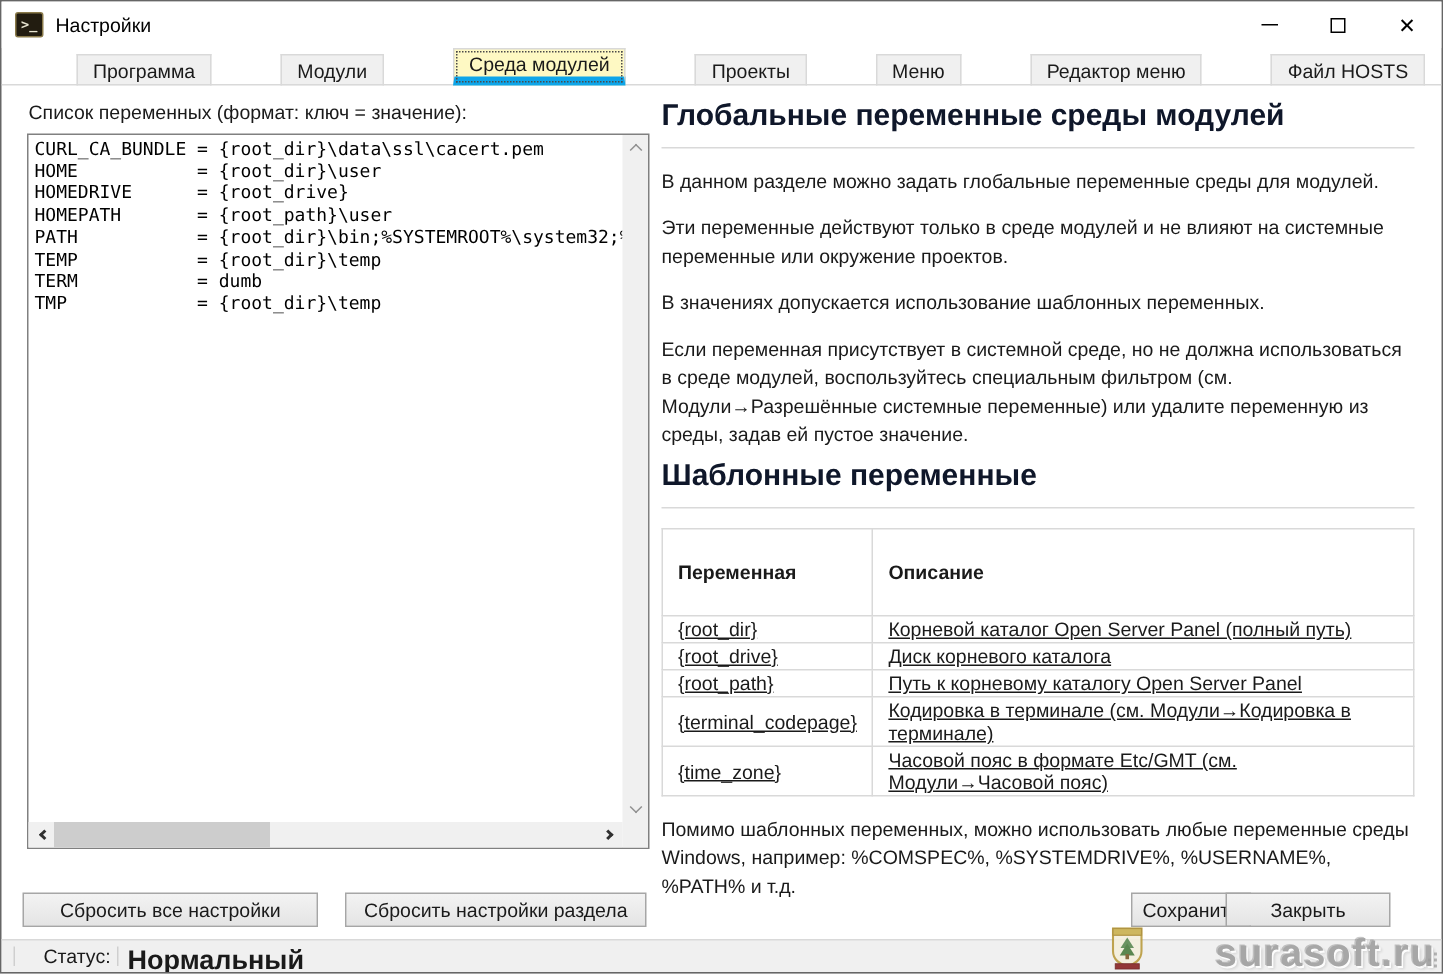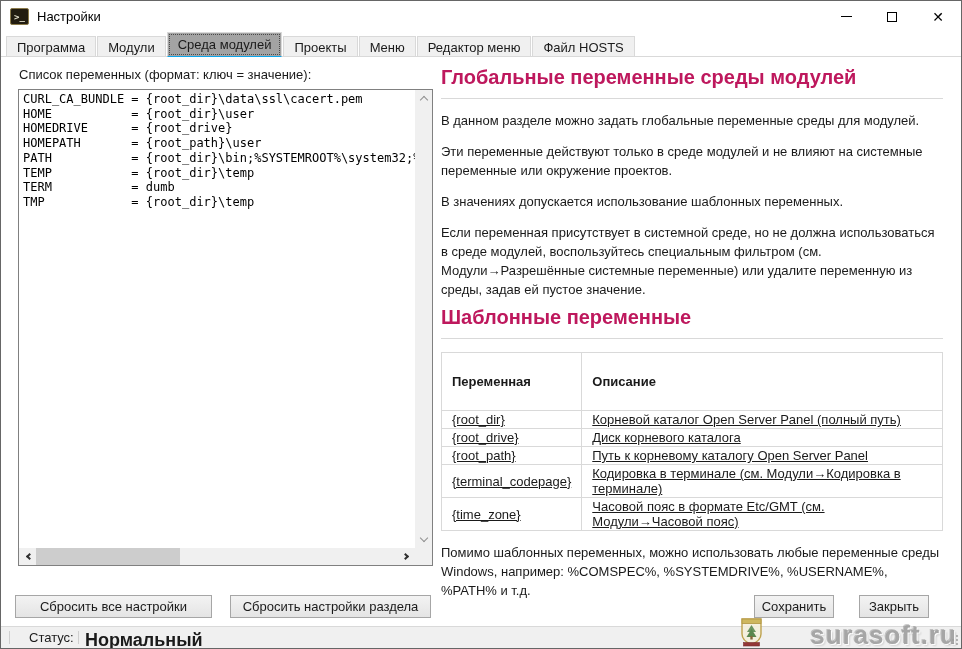--- a/index.html
+++ b/index.html
@@ -20,24 +20,24 @@
   .win-controls { position:absolute; right:0; top:0; height:31px; display:flex; }
   .win-btn { width:46px; height:31px; display:flex; align-items:center; justify-content:center; cursor:default; }
   .glyph-min { width:11px; height:1px; background:#000; }
   .glyph-max { width:10px; height:10px; border:1px solid #000; }
   .glyph-close { font-size:14px; color:#000; line-height:1; }
   
   .tabbar { position:absolute; top:31px; left:0; right:0; height:25px; display:flex; align-items:flex-end; padding-left:5px; }
   .tab-baseline { position:absolute; left:0; right:0; bottom:0; height:1px; background:#d9d9d9; z-index:1; }
   .tab {
     height:21px; padding:0 10px; background:#f0f0f0; border:1px solid #d9d9d9; border-bottom:none;
-    display:flex; align-items:center; font-size:13px; color:#1a1a1a; margin-right:1px; white-space:nowrap;
+    display:flex; align-items:center; font-size:13px; color:#1a1a1a; margin-right:1px; white-space:nowrap;margin-left:45px;
   }
   .tab.active {
-    height:25px; background:#a3a3a3; position:relative; z-index:2; border-bottom:1px solid #0ea5e9;
+    height:25px; background:#fef9c3; position:relative; z-index:2; border-bottom:6px solid #0ea5e9;
     outline:1px dotted #4a4a4a; outline-offset:-3px;text-align:center;
   }
   
   .vars-label { position:absolute; left:18px; top:66px; font-size:13px; color:#1a1a1a; }
   .editor { position:absolute; left:17px; top:88px; width:415px; height:477px; border:1px solid #808080; background:#fff; }
   .editor pre {
     position:absolute; left:0; top:0; right:17px; bottom:17px; margin:0; padding:2px 0 0 4px; overflow:hidden;
     font-family:"DejaVu Sans Mono", monospace; font-size:12px; line-height:14.7px; color:#000; white-space:pre;
   }
   .vscroll { position:absolute; top:0; right:0; width:17px; bottom:17px; background:#f0f0f0; }
@@ -46,37 +46,37 @@
   .sbtn { position:absolute; width:17px; height:17px; display:flex; align-items:center; justify-content:center; }
   .chev { display:inline-block; width:6px; height:6px; border-right:1px solid #909090; border-bottom:1px solid #909090; }
   .chev.bold { width:5px; height:5px; border-right-width:2px; border-bottom-width:2px; border-color:#303030; }
   .chev.up { transform:rotate(-135deg); margin-top:3px; }
   .chev.down { transform:rotate(45deg); margin-bottom:3px; }
   .chev.left { transform:rotate(135deg); margin-left:3px; }
   .chev.right { transform:rotate(-45deg); margin-right:3px; }
   .hthumb { position:absolute; left:17px; top:0; width:144px; height:17px; background:#cdcdcd; }
   
   .rightpanel { position:absolute; left:440px; top:63px; width:502px; color:#1a1a1a; }
-  .rp-h { font-size:20px; font-weight:bold; margin:0; padding:2px 0 9px 0; border-bottom:1px solid #d9d9d9; color:#be185d; }
+  .rp-h { font-size:20px; font-weight:bold; margin:0; padding:2px 0 9px 0; border-bottom:1px solid #d9d9d9; color:#0f172a; }
   .rp-h2 { margin-top:5px; }
   .rightpanel p { font-size:13px; line-height:19px; margin:12px 0 0 0; }
   table.vars { width:100%; border-collapse:collapse; margin-top:13px; }
   table.vars th, table.vars td { border:1px solid #d9d9d9; font-size:13px; text-align:left; vertical-align:middle; }
   table.vars th { font-weight:bold; padding:21px 10px; }
   table.vars td { padding:1px 10px;text-decoration:underline; }
   table.vars .col-var { width:122px; }
   
   .btn {
     position:absolute; height:23px; background:linear-gradient(#f3f3f3,#e4e4e4); border:1px solid #a6a6a6;
     font-size:13px; color:#1a1a1a; display:flex; align-items:center; justify-content:center; cursor:default; font-family:Liberation Sans, sans-serif;
   }
   .btn-reset-all { left:14px; top:594px; width:197px; }
   .btn-reset-section { left:229px; top:594px; width:201px; }
   .btn-save { left:753px; top:594px; width:80px; }
-  .btn-close { left:858px; top:594px; width:70px; }
+  .btn-close { left:816px; top:594px; width:110px; }
   
   .statusbar { position:absolute; left:0; right:0; bottom:0; height:22px; background:#f0f0f0; border-top:1px solid #d9d9d9; }
   .statusbar .sep { position:absolute; top:4px; bottom:4px; width:1px; background:#cfcfcf; }
   .status-label { position:absolute; left:28px; top:3px; font-size:13px; color:#1a1a1a; }
   .status-value { position:absolute; left:84px; top:3px; font-size:18px; color:#1a1a1a;font-weight:bold; }
   .resize-grip { position:absolute; right:3px; bottom:3px; width:2px; height:2px; background:#b5b5b5;
     box-shadow:-4px 0 #b5b5b5, -8px 0 #b5b5b5, 0 -4px #b5b5b5, -4px -4px #b5b5b5, 0 -8px #b5b5b5; }
   
   .watermark { position:absolute; right:4px; bottom:0px; display:flex; align-items:flex-end; z-index:10; pointer-events:none; }
   .wm-logo { margin:0 2px 1px 0; opacity:.9; }

